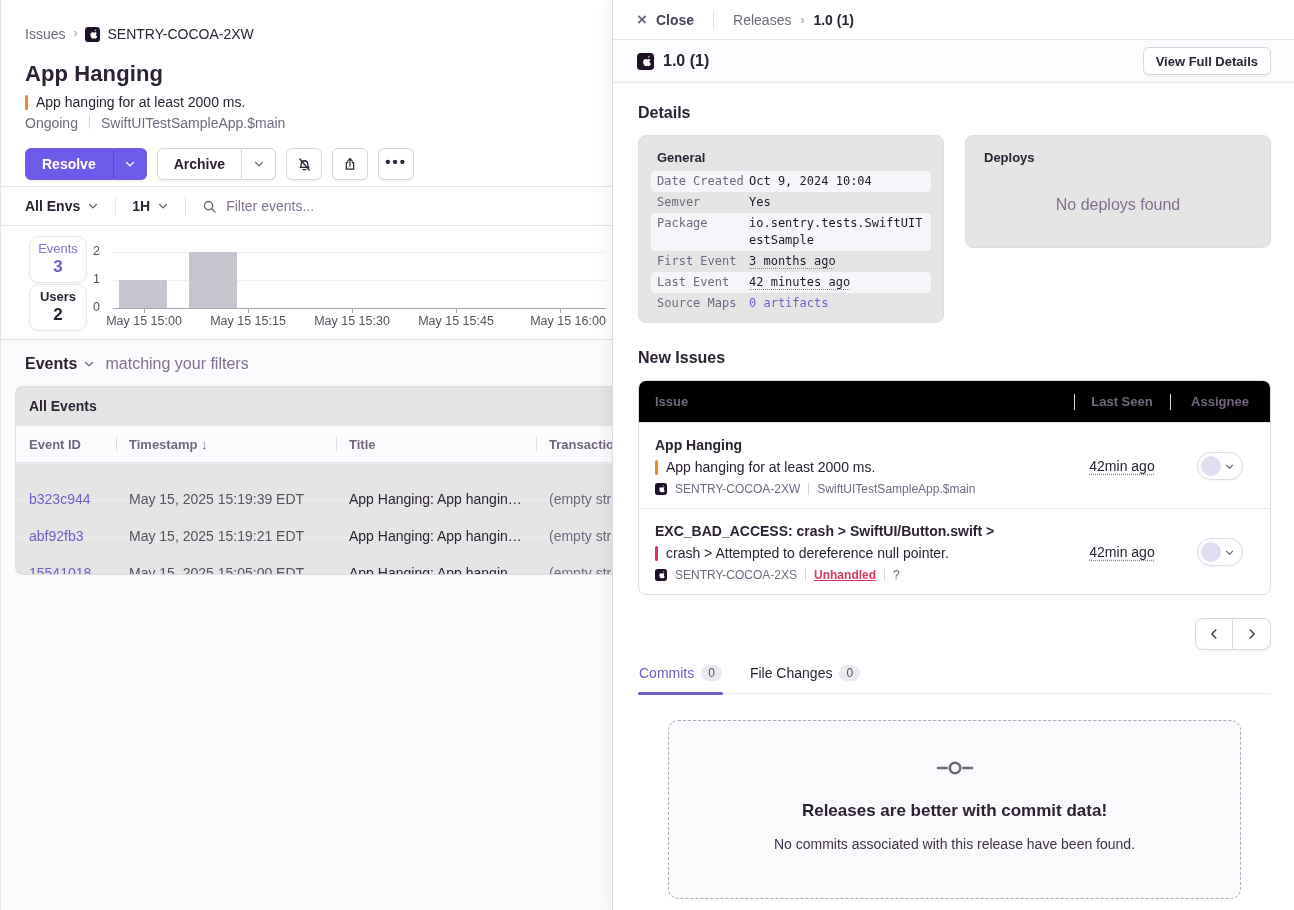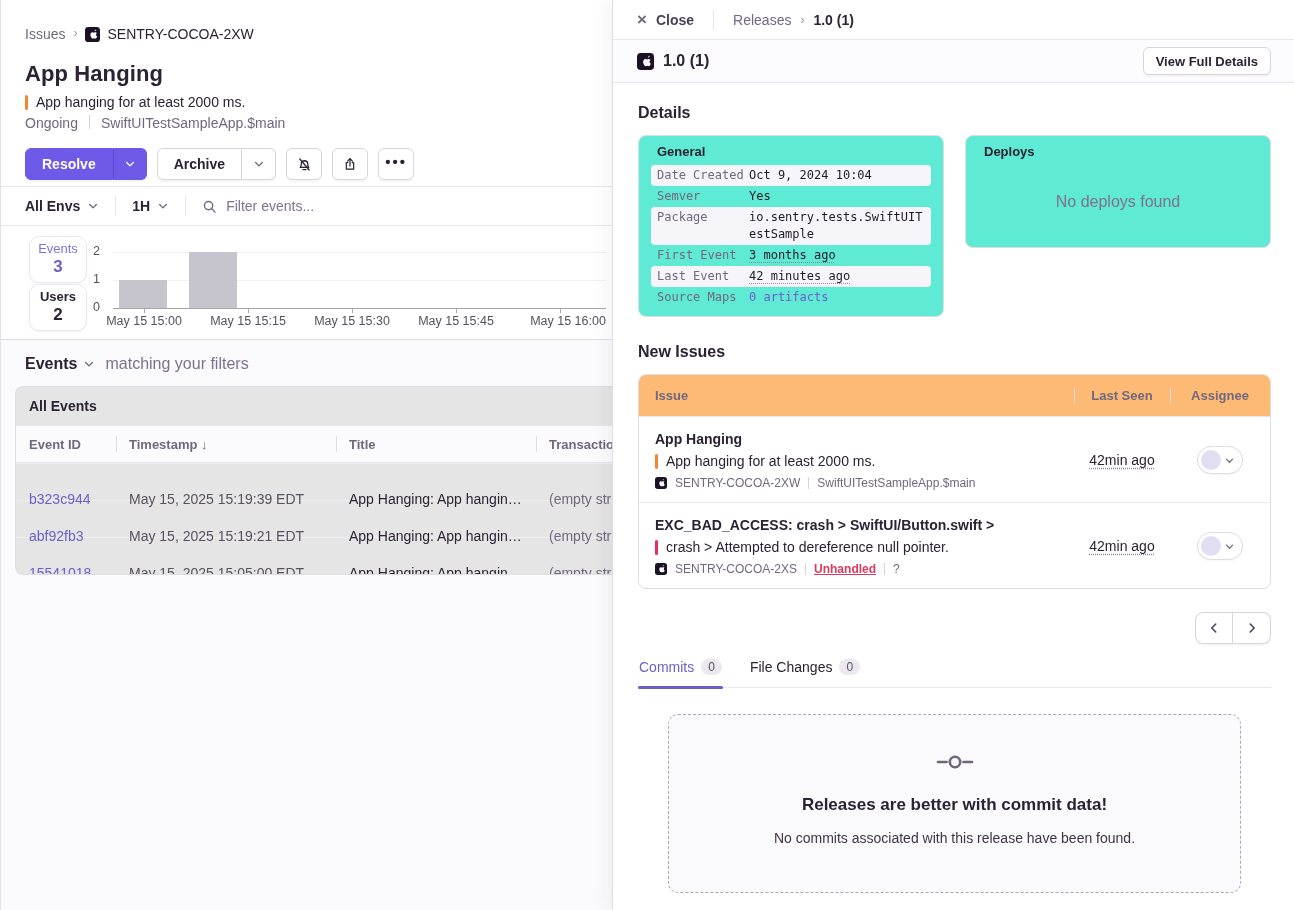--- a/index.html
+++ b/index.html
@@ -90,36 +90,36 @@
   .drawer-crumb .root { color:#71687e; cursor:pointer; }
   .drawer-crumb .current { font-weight:600; }
 
   .release-row { height:43px; display:flex; align-items:center; padding:0 24px; background:#fcfbfd; border-bottom:1px solid #e7e4ec; }
   .release-name { font-size:16px; font-weight:700; margin-left:9px; flex:1; }
   .view-details-btn { height:28px; padding:0 12px; font-size:13px; }
 
   .drawer-body { padding:21px 24px 0 25px; }
   .section-h { font-size:16px; font-weight:700; margin-bottom:13px; }
   .cards-row { display:flex; gap:21px; align-items:flex-start; margin-bottom:26px; }
-  .info-card { border:1px solid #e0dce4; border-radius:8px; background:#5eead4; padding:8px 12px 8px; }
+  .info-card { border:1px solid #e0dce4; border-radius:8px; background:#e5e5e5; padding:14px 12px 8px; }
   .info-card-title { font-size:13px; font-weight:700; margin-bottom:6px; padding-left:6px; }
   .general-card { width:306px; }
   .deploys-card { flex:1; height:113px; display:flex; flex-direction:column; }
   .deploys-empty { flex:1; display:flex; align-items:center; justify-content:center; color:#80708f; font-size:16px; }
   .kv-row { display:flex; font-family:"DejaVu Sans Mono", monospace; font-size:12px; line-height:17px;
     padding:2px 6px; border-radius:4px; }
   .kv-row:nth-child(even) { background:#f6f5fa; }
   .kv-key { width:92px; flex:0 0 92px; color:#71687e; }
   .kv-val { color:#201a28; word-break:break-all; }
   .kv-val.dotted { text-decoration:underline dotted; text-underline-offset:3px; text-decoration-color:#8f87a0; }
   .kv-val.link { color:#6c5fc7; cursor:pointer; }
 
   .issues-table { border:1px solid #e0dce4; border-radius:8px; overflow:hidden; background:#fff; }
   .issues-hdr, .issue-row { display:grid; grid-template-columns:1fr 96px 100px; }
-  .issues-hdr { height:42px; align-items:center; background:#fdba74; border-bottom:1px solid #e7e4ec; }
+  .issues-hdr { height:42px; align-items:center; background:#000000; border-bottom:1px solid #e7e4ec; }
   .issues-hdr .col { position:relative; font-size:13px; font-weight:600; color:#71687e; padding:0 16px; }
   .issues-hdr .col.c-center { text-align:center; padding:0; }
   .issue-row { padding:13px 0 12px; border-bottom:1px solid #eceaf0; align-items:center; cursor:pointer; }
   .issue-row:last-child { border-bottom:0; }
   .issue-main { padding:0 10px 0 16px; }
   .issue-row-title { font-weight:700; font-size:14px; line-height:19px; }
   .issue-row-msg { display:flex; align-items:center; margin-top:3px; font-size:14px; line-height:19px; }
   .issue-row-meta { display:flex; align-items:center; gap:8px; margin-top:5px; font-size:12px; color:#71687e; }
   .meta-div { width:1px; height:12px; background:#d7d2de; }
   .unhandled { color:#dc3960; font-weight:600;text-decoration:underline; }

